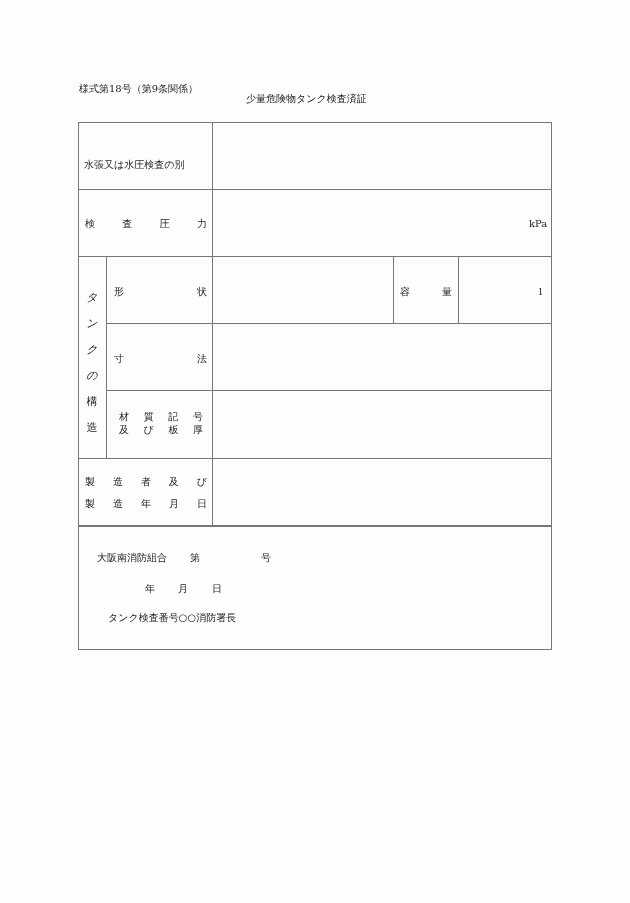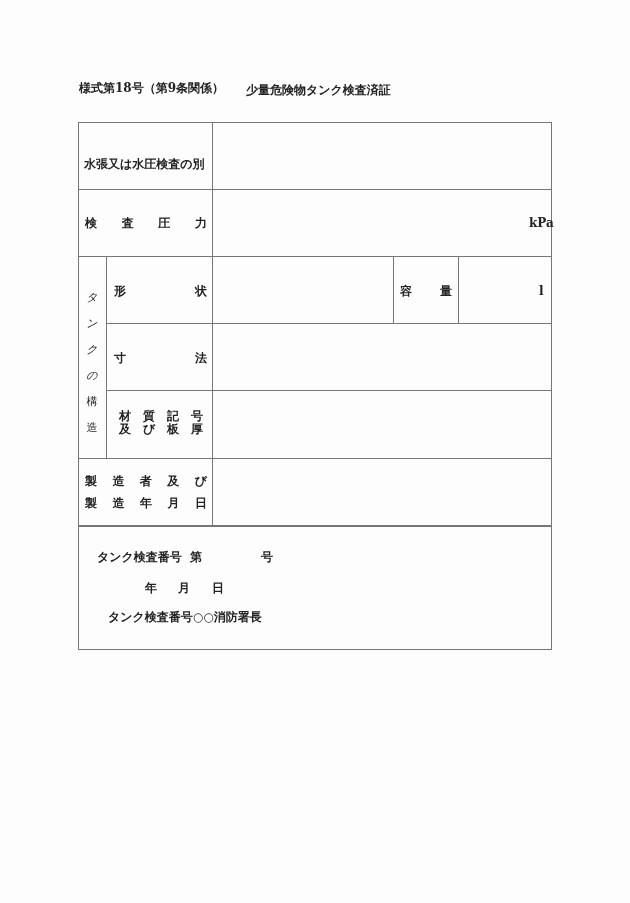--- a/index.html
+++ b/index.html
@@ -2,31 +2,31 @@
 <html><head>
 <meta charset="utf-8">
 <style>
   html, body { margin:0; padding:0; }
   body {
     width:630px; height:903px; background:#fdfdfd; position:relative;
     font-family: "DejaVu Serif", "Liberation Serif", serif; color:#222;
     overflow:hidden;
   }
   .abs { position:absolute; }
-  .t { font-size:12px; line-height:13px; white-space:nowrap;font-weight:bold; }
+  .t { font-size:10px; line-height:13px; white-space:nowrap; }
   .line-h { position:absolute; height:1px; background:#777; }
   .line-v { position:absolute; width:1px; background:#777; }
   .spread { display:flex; justify-content:space-between; }
   .vtext { display:flex; flex-direction:column; align-items:center; gap:8px; font-size:11px; }
 </style>
 </head>
 <body>
 
 <div class="abs t" style="left:79px;top:82px;">様式第18号（第9条関係）</div>
-<div class="abs t" style="left:246px;top:84px;">少量危険物タンク検査済証</div>
+<div class="abs t" style="left:246px;top:92px;">少量危険物タンク検査済証</div>
 
 <div>
 
   <div class="line-h" style="left:78px;top:122px;width:474px;"></div>
   <div class="line-h" style="left:78px;top:649px;width:474px;"></div>
   <div class="line-v" style="left:78px;top:122px;height:528px;"></div>
   <div class="line-v" style="left:551px;top:122px;height:528px;"></div>
 
   <div class="line-h" style="left:78px;top:189px;width:474px;"></div>
   <div class="line-h" style="left:78px;top:256px;width:474px;"></div>
@@ -108,21 +108,21 @@
   <div class="spread">
     <span>製</span>
     <span>造</span>
     <span>年</span>
     <span>月</span>
     <span>日</span>
   </div>
 </div>
 <div class="abs" style="left:214px;top:460px;width:336px;height:64px;"></div>
 
-<div class="abs t" style="left:97px;top:551px;">タンク検査番号</div>
+<div class="abs t" style="left:97px;top:551px;">大阪南消防組合</div>
 <div class="abs t" style="left:190px;top:551px;">第</div>
 <div class="abs" style="left:204px;top:549px;width:54px;height:16px;"></div>
 <div class="abs t" style="left:261px;top:551px;">号</div>
 
 <div class="abs t" style="left:145px;top:582px;">年</div>
 <div class="abs t" style="left:178px;top:582px;">月</div>
 <div class="abs t" style="left:212px;top:582px;">日</div>
 
 <div class="abs t" style="left:108px;top:611px;">タンク検査番号○○消防署長</div>
 

